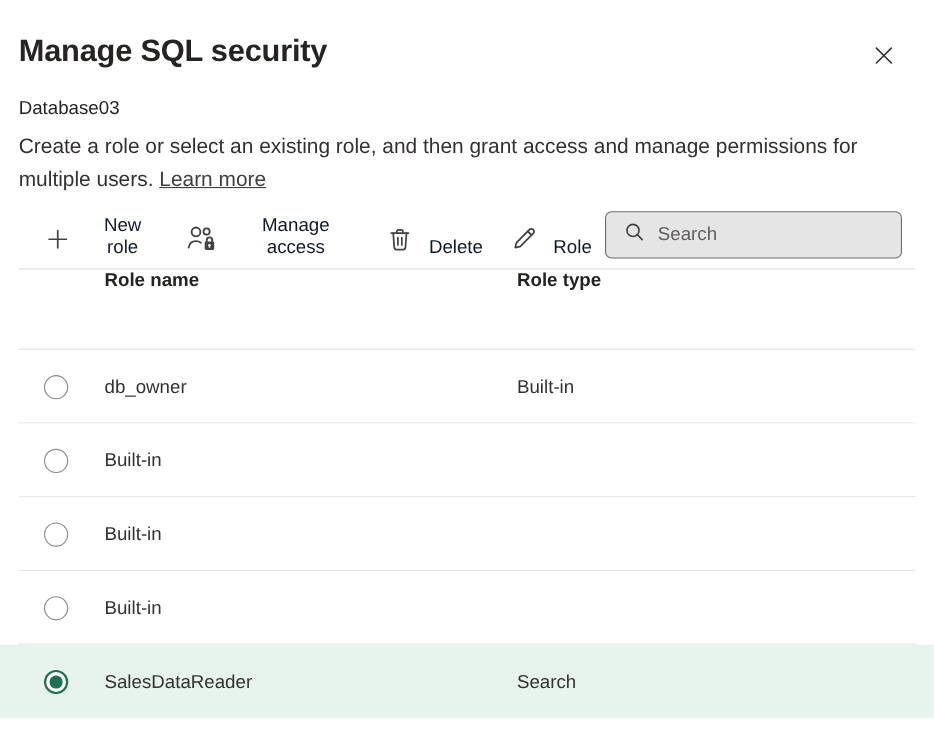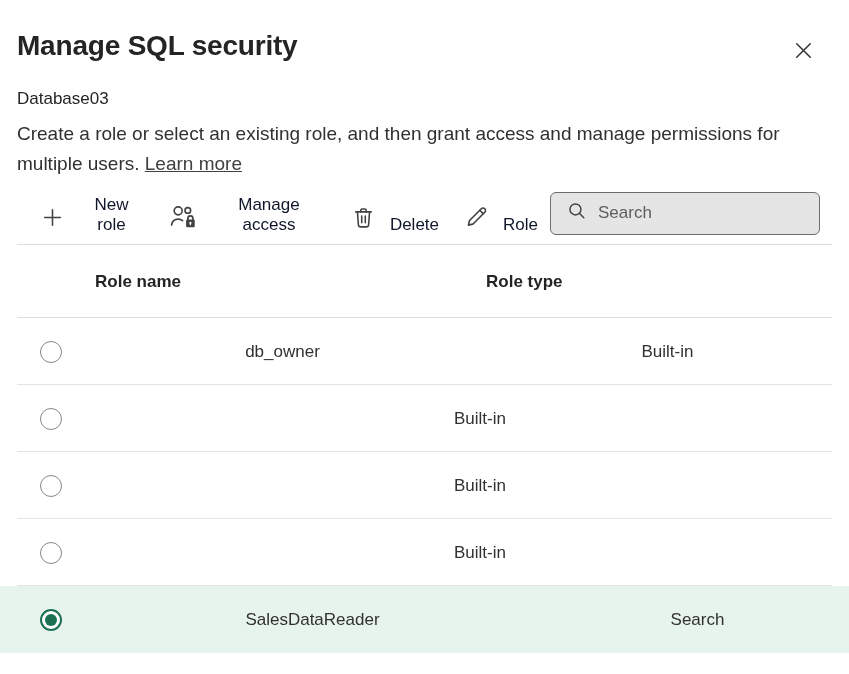--- a/index.html
+++ b/index.html
@@ -32,33 +32,33 @@
     border:1px solid #6f6d6b; border-radius:6px; display:flex; align-items:center; padding:0 12px 0 15px; gap:10px;
     background:#e5e5e5;
   }
   .search-box input {
     border:none; outline:none; flex:1; font-family:inherit; font-size:17px; color:#323130; background:transparent;
   }
   .search-box input::placeholder { color:#605e5c; }
   .toolbar-divider { border:none; border-top:1px solid #dedcda; margin:9px 17px 0 17px; }
 
   
-  .tbl-header { display:flex; align-items:center; height:73px; position:relative; }
+  .tbl-header { display:flex; height:73px; position:relative; }
   .tbl-header .col-name, .tbl-header .col-type { font-weight:700; color:#252423; }
-  .row { display:flex; align-items:center; height:67px; position:relative; background:#fff;text-align:center; }
+  .row { display:flex; align-items:center; height:67px; position:relative; background:#fff; }
   .tbl-header::after, .row::after {
     content:""; position:absolute; left:17px; right:17px; bottom:0; height:1px; background:#e6e4e2;
   }
   .tbl-header::after { background:#e0dedc; }
-  .row.selected { background:#e7f4ed;gap:30px; }
+  .row.selected { background:#e7f4ed; }
   .row.selected::after { display:none; }
 
   .col-radio { width:95px; flex:none; display:flex; align-items:center; padding-left:40px; }
   .col-name { width:375px; flex:none; font-size:17px; color:#323130; }
-  .col-type { flex:1; font-size:17px; color:#323130;margin-left:16px; }
+  .col-type { flex:1; font-size:17px; color:#323130; }
 
   .radio {
     width:22px; height:22px; border-radius:50%; border:1.5px solid #8a8886; background:#fff;
     cursor:pointer; display:flex; align-items:center; justify-content:center; padding:0;
   }
   .radio.checked { border:2px solid #1b7152; }
   .radio .dot { width:12px; height:12px; border-radius:50%; background:transparent; }
   .radio.checked .dot { background:#1b7152; }
 </style>
 </head>

